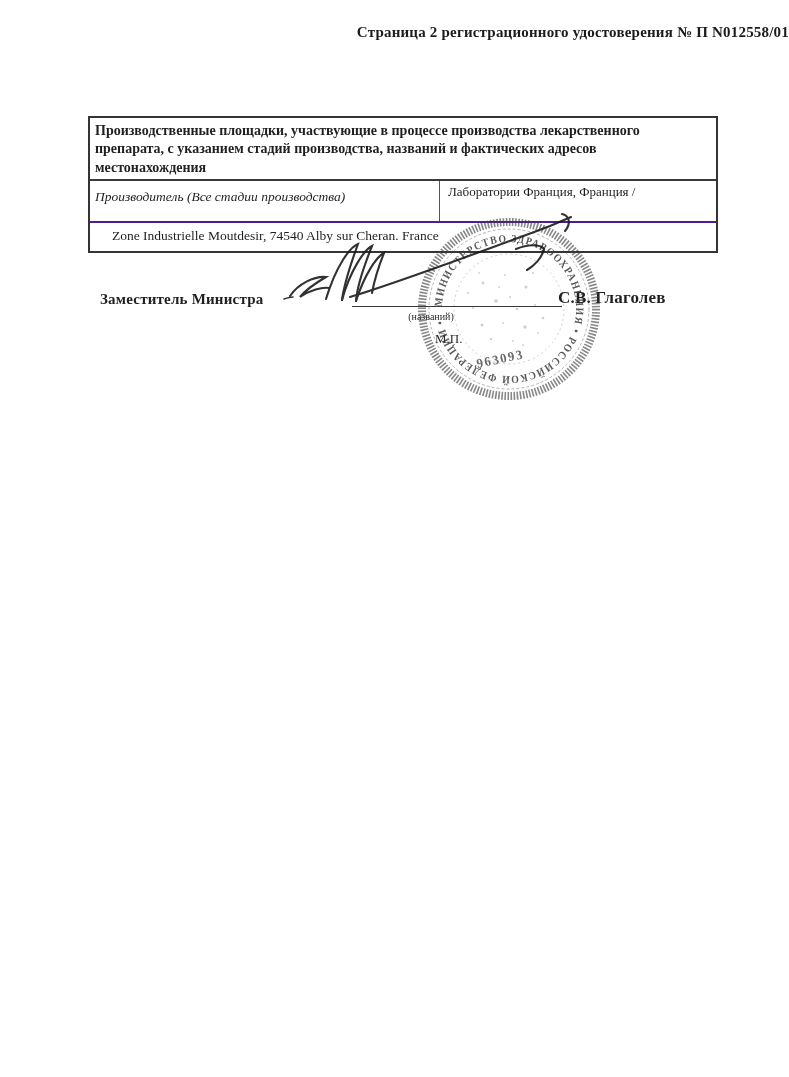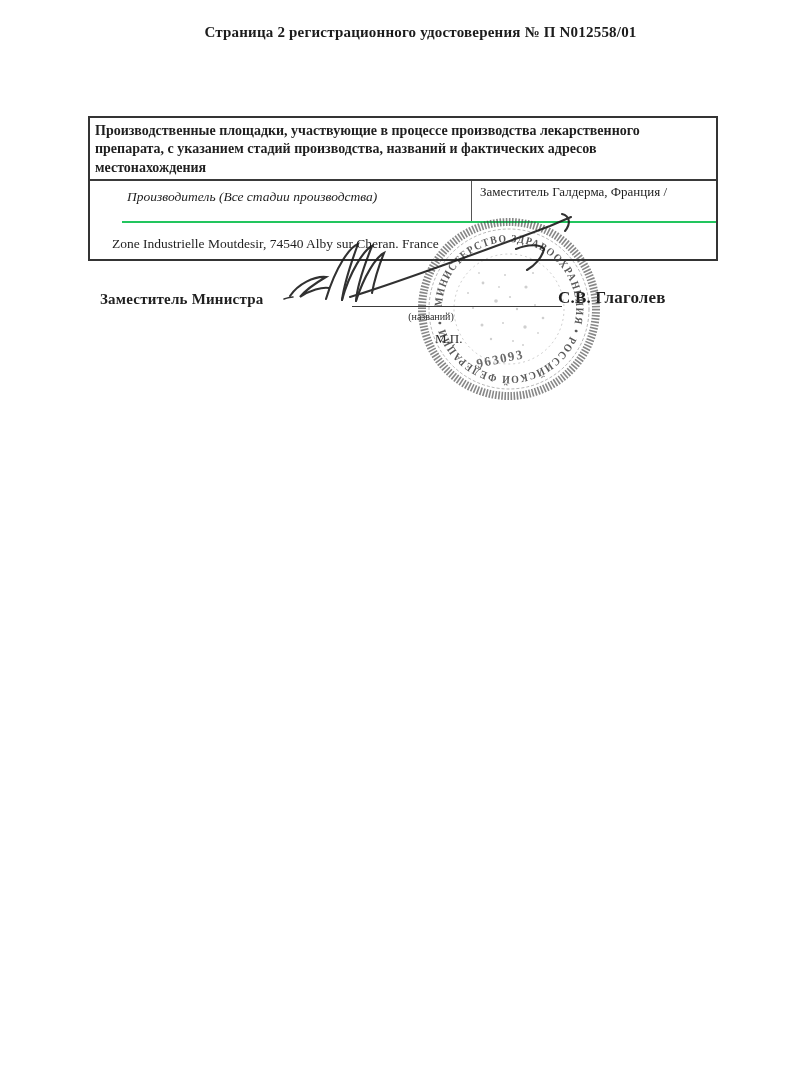--- a/index.html
+++ b/index.html
@@ -9,54 +9,53 @@
     margin:0 auto;
     background:#ffffff;
     font-family:"Liberation Serif","DejaVu Serif",serif;
     color:#1f1f1f;
     overflow:hidden;
   }
   
   .doc-header{
     position:absolute;top:24px;left:0;right:0;
     padding-left:52px;
-    text-align:center;
+    text-align:right;
     font-size:15px;font-weight:600;letter-spacing:.2px;
     color:#1c1c1c;
   }
   
   .reg-table{
     position:absolute;left:88px;top:116px;width:630px;
     border:2px solid #343434;
     box-sizing:border-box;
     background:transparent;
   }
   .t-header{
     min-height:50px;box-sizing:border-box;
     padding:4px 8px 2px 5px;
     font-size:14px;font-weight:bold;line-height:1.32;
     border-bottom:2px solid #3a3a3a;
   }
-  .t-row2{display:flex;min-height:42px;box-sizing:border-box;border-bottom:2px solid #22c55e;margin-left:32px;}
+  .t-row2{display:flex;min-height:42px;box-sizing:border-box;border-bottom:2px solid #4c1d95;}
   .t-cell-label{
     width:350px;box-sizing:border-box;
     padding:8px 6px 4px 5px;
     font-size:13.5px;font-style:italic;
     border-right:1px solid #555;
   }
   .t-cell-value{
     flex:1;box-sizing:border-box;
     padding:3px 4px 3px 8px;
     font-size:13px;line-height:1.3;
   }
   .t-row3{
     min-height:28px;box-sizing:border-box;
     padding:5px 4px 4px 22px;
     font-size:13.5px;
-    margin-top:8px;
   }
   
   .sig-title{
     position:absolute;left:100px;top:291px;
     font-size:15px;font-weight:bold;letter-spacing:.2px;
   }
   .sig-line{
     position:absolute;left:352px;top:306px;width:210px;height:1px;
     background:#3a3a3a;
   }
@@ -82,21 +81,21 @@
 
 <div class="page noselect">
 
   <div class="doc-header">Страница 2 регистрационного удостоверения № П N012558/01</div>
 
   <div class="reg-table">
     <div class="t-header">Производственные площадки, участвующие в процессе производства лекарственного препарата, с указанием стадий производства, названий и фактических адресов местонахождения</div>
     <div class="t-row2">
       <div class="t-cell-label">Производитель (Все стадии производства)</div>
       <div class="t-cell-value">
-        <div>Заместитель Галдерма, Франция /</div>
+        <div>Лаборатории Франция, Франция /</div>
       </div>
     </div>
     <div class="t-row3">Zone Industrielle Moutdesir, 74540 Alby sur Cheran. France</div>
   </div>
 
   <div class="sig-title">Заместитель Министра</div>
 
   <div class="sig-line"></div>
 
   <div class="sig-caption">(названий)</div>

